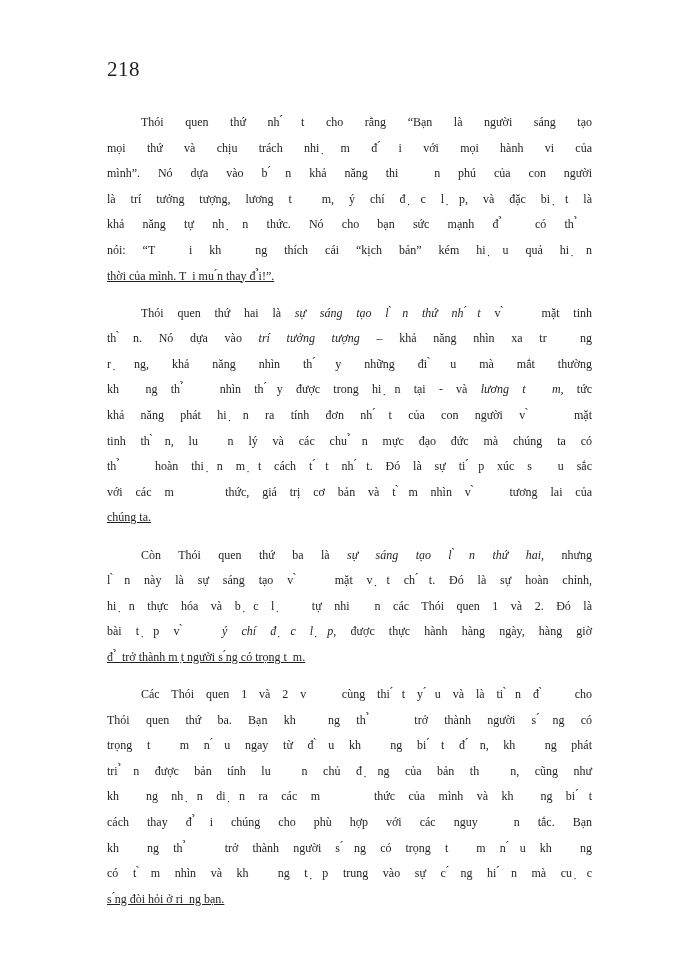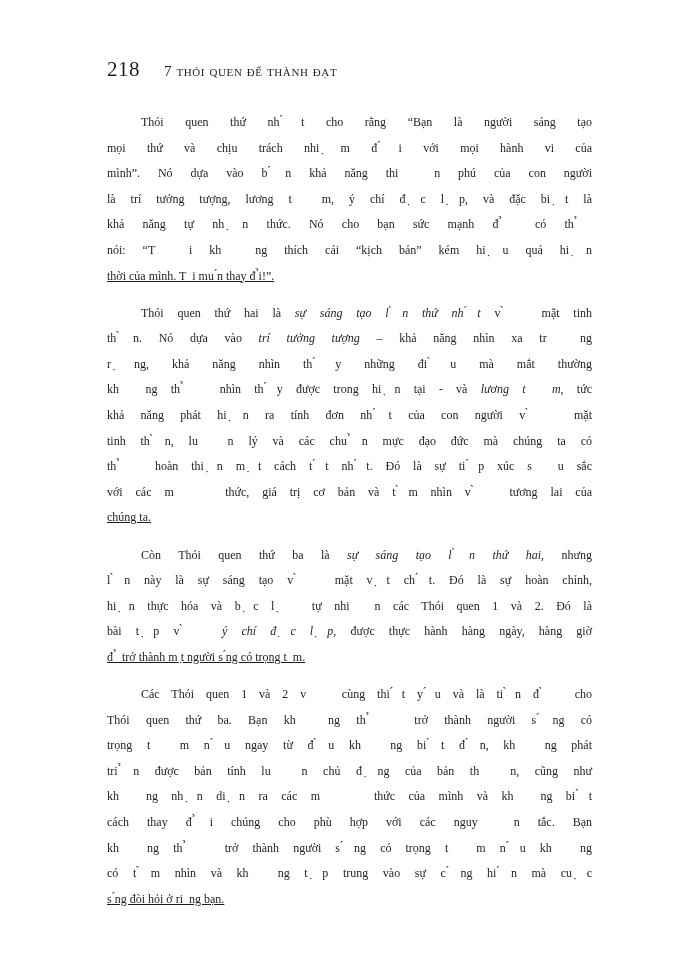--- a/index.html
+++ b/index.html
@@ -4,21 +4,21 @@
 <style>
   html, body { margin: 0; padding: 0; }
   body {
     width: 700px; height: 960px; background: #ffffff;
     position: relative; overflow: hidden;
     font-family: "Liberation Serif", "DejaVu Serif", serif;
     color: #1e1e1e;
   }
   .header {
     position: absolute; left: 107px; top: 57px;
-    display: flex; align-items: baseline;
+    display: flex; align-items: baseline; gap: 28px;
   }
   .page-number { font-size: 21px; letter-spacing: 0.5px; }
   .running-title {
     margin-left: 24px; font-size: 15px; font-variant: small-caps;
     letter-spacing: 0.6px;
   }
   .body-text {
     position: absolute; left: 107px; top: 110px; width: 485px;
   }
   .para {
@@ -29,21 +29,20 @@
   .line { display: block; text-align: justify; text-align-last: justify; text-indent: 0; }
   .line.first { padding-left: 34px; }
   .line.last { text-align-last: left; text-decoration: underline; }
   em { font-style: italic; }
 </style>
 </head>
 <body>
 
 <div class="header">
   <span class="page-number">218</span>
-  <span class="running-title">7 thói quen để thành đạt</span>
 </div>
 
 <div class="body-text" id="body-text">
     <div class="para"><span class="line first"><span>Thói quen thứ nh ́t cho rằng “Bạn là người sáng tạo</span></span><span class="line"><span>mọi thứ và chịu trách nhi ̣m đ ́i với mọi hành vi của</span></span><span class="line"><span>mình”. Nó dựa vào b ́n khả năng thi  n phú của con người</span></span><span class="line"><span>là trí tưởng tượng, lương t  m, ý chí đ ̣c l ̣p, và đặc bi ̣t là</span></span><span class="line"><span>khả năng tự nh ̣n thức. Nó cho bạn sức mạnh đ ̉ có th ̉</span></span><span class="line"><span>nói: “T  i kh  ng thích cái “kịch bản” kém hi ̣u quả hi ̣n</span></span><span class="line last"><span>thời của mình. T  i mu ́n thay đ ̉i!”.</span></span></div>
     <div class="para"><span class="line first"><span>Thói quen thứ hai là </span><em>sự sáng tạo l ̀n thứ nh ́t</em><span> v ̀  mặt tinh</span></span><span class="line"><span>th ̀n. Nó dựa vào </span><em>trí tưởng tượng</em><span> – khả năng nhìn xa tr  ng</span></span><span class="line"><span>r ̣ng, khả năng nhìn th ́y những đi ̀u mà mắt thường</span></span><span class="line"><span>kh  ng th ̉  nhìn th ́y được trong hi ̣n tại - và </span><em>lương t  m,</em><span> tức</span></span><span class="line"><span>khả năng phát hi ̣n ra tính đơn nh ́t của con người v ̀  mặt</span></span><span class="line"><span>tinh th ̀n, lu  n lý và các chu ̉n mực đạo đức mà chúng ta có</span></span><span class="line"><span>th ̉  hoàn thi ̣n m ̣t cách t ́t nh ́t. Đó là sự ti ́p xúc s  u sắc</span></span><span class="line"><span>với các m    thức, giá trị cơ bản và t ̀m nhìn v ̀  tương lai của</span></span><span class="line last"><span>chúng ta.</span></span></div>
     <div class="para"><span class="line first"><span>Còn Thói quen thứ ba là </span><em>sự sáng tạo l ̀n thứ hai,</em><span> nhưng</span></span><span class="line"><span>l ̀n này là sự sáng tạo v ̀  mặt v ̣t ch ́t. Đó là sự hoàn chỉnh,</span></span><span class="line"><span>hi ̣n thực hóa và b ̣c l ̣  tự nhi  n các Thói quen 1 và 2. Đó là</span></span><span class="line"><span>bài t ̣p v ̀  </span><em>ý chí đ ̣c l ̣p,</em><span> được thực hành hàng ngày, hàng giờ</span></span><span class="line last"><span>đ ̉  trở thành m ̣t người s ́ng có trọng t  m.</span></span></div>
     <div class="para"><span class="line first"><span>Các Thói quen 1 và 2 v   cùng thi ́t y ́u và là ti ̀n đ ̀  cho</span></span><span class="line"><span>Thói quen thứ ba. Bạn kh  ng th ̉  trở thành người s ́ng có</span></span><span class="line"><span>trọng t  m n ́u ngay từ đ ̀u kh  ng bi ́t đ ́n, kh  ng phát</span></span><span class="line"><span>tri ̉n được bản tính lu  n chủ đ ̣ng của bản th  n, cũng như</span></span><span class="line"><span>kh  ng nh ̣n di ̣n ra các m    thức của mình và kh  ng bi ́t</span></span><span class="line"><span>cách thay đ ̉i chúng cho phù hợp với các nguy  n tắc. Bạn</span></span><span class="line"><span>kh  ng th ̉  trở thành người s ́ng có trọng t  m n ́u kh  ng</span></span><span class="line"><span>có t ̀m nhìn và kh  ng t ̣p trung vào sự c ́ng hi ́n mà cu ̣c</span></span><span class="line last"><span>s ́ng đòi hỏi ở ri  ng bạn.</span></span></div>
   </div>
 
 </body></html>

